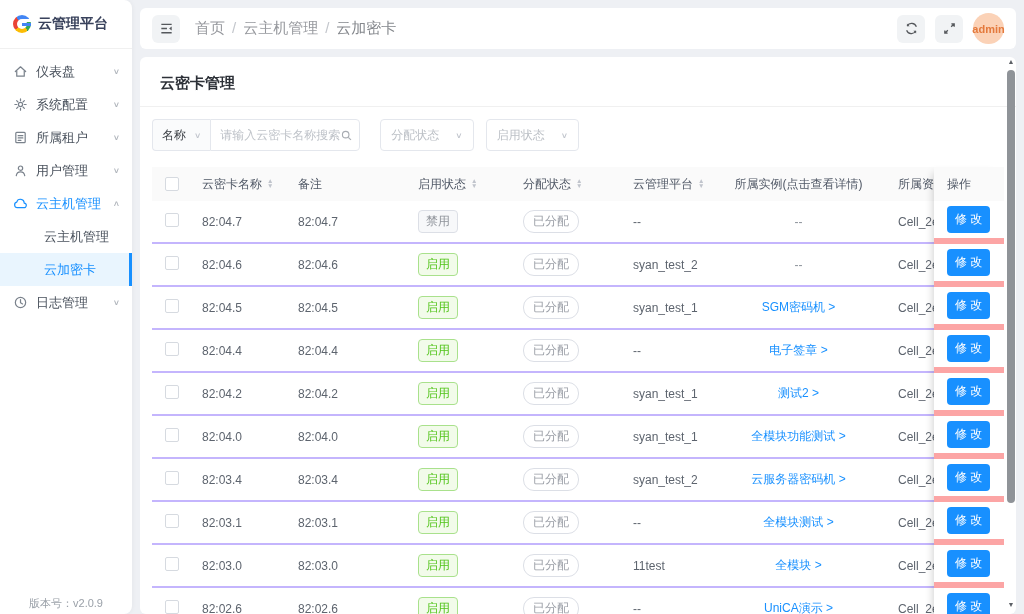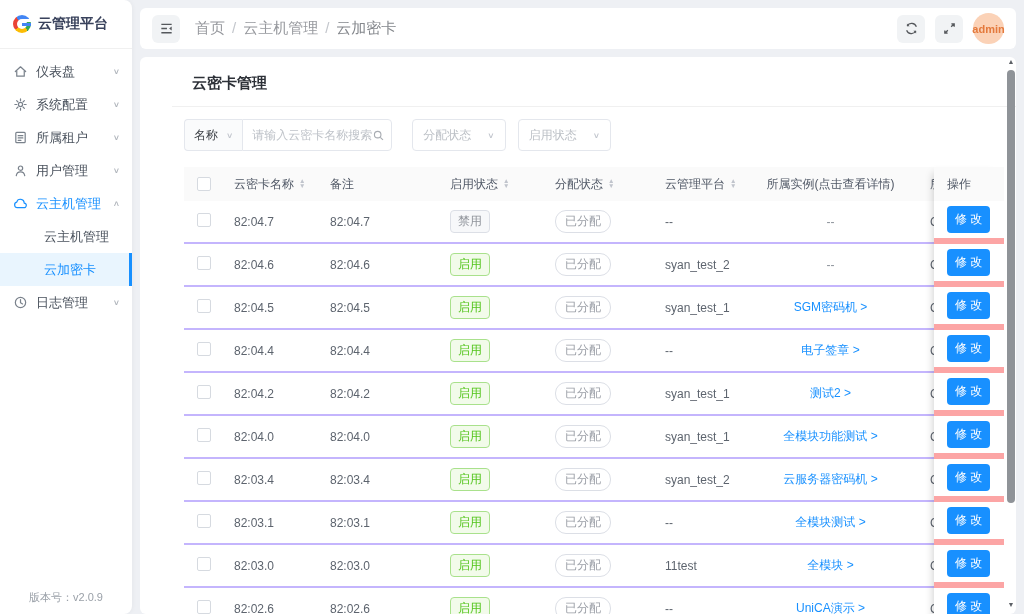--- a/index.html
+++ b/index.html
@@ -28,38 +28,38 @@
   .menu-item { height:33px; display:flex; align-items:center; gap:8px; padding:0 12px 0 13px;
     font-size:13px; color:#49515c; cursor:pointer; }
   .menu-item .mi-icon { width:15px; height:15px; color:#7a828c; flex:0 0 auto; }
   .menu-item .mi-label { flex:1; white-space:nowrap; }
   .menu-item .chev { font-size:10px; color:#aeb3ba; transform:scaleY(.8); }
   .menu-item.active { color:#1890ff; }
   .menu-item.active .mi-icon { color:#1890ff; }
   .submenu .sub-item { height:33px; display:flex; align-items:center; padding-left:44px;
     font-size:13px; color:#49515c; cursor:pointer; }
   .submenu .sub-item.active { color:#1890ff; background:#e9f5fe; border-right:3px solid #1890ff; }
-  .version { position:absolute; bottom:9px; left:0; width:100%; text-align:center;
+  .version { position:absolute; bottom:3px; left:0; width:100%; text-align:center;
     font-size:11px; color:#9aa0a8; }
 
   
   .topbar { position:absolute; left:140px; top:8px; width:876px; height:41px; background:#fff;
     border-radius:6px; display:flex; align-items:center; padding:0 12px; z-index:2; }
   .sq-btn { width:28px; height:28px; border-radius:6px; background:#f1f3f5; color:#55585c;
     display:flex; align-items:center; justify-content:center; cursor:pointer; flex:0 0 auto; }
   .breadcrumb { margin-left:15px; font-size:15px; color:#97999e; display:flex; gap:7px; }
   .breadcrumb .sep { color:#c3c6cc; }
   .breadcrumb .bc-last { color:#85888d; }
   .topbar-right { margin-left:auto; display:flex; align-items:center; gap:10px; }
   .avatar { width:31px; height:31px; border-radius:50%; background:#fbd2b7; color:#e4793c;
     font-size:11px; font-weight:bold; display:flex; align-items:center; justify-content:center; cursor:pointer; }
 
   
   .content { position:absolute; left:140px; top:57px; width:876px; height:557px;
-    background:#fff; border-radius:6px; overflow:hidden; z-index:1;padding-left:32px; }
+    background:#fff; border-radius:6px; overflow:hidden; z-index:1; }
   .card-head { padding:17px 20px 13px; border-bottom:1px solid #f0f0f0; }
   .card-title { font-size:15px; font-weight:bold; color:#2d3138; }
 
   .toolbar { display:flex; align-items:center; padding:12px 12px 8px; }
   .search-group { display:flex; }
   .field-select { height:32px; border:1px solid #e4e7ed; border-right:none; border-radius:4px 0 0 4px;
     background:#fafbfc; display:flex; align-items:center; gap:8px; padding:0 9px; font-size:12px;
     color:#3c4046; cursor:pointer; }
   .field-select .chev, .select .chev { font-size:10px; color:#c0c4cc; transform:scaleY(.8); }
   .search-input { height:32px; width:150px; border:1px solid #e4e7ed; border-radius:0 4px 4px 0;

